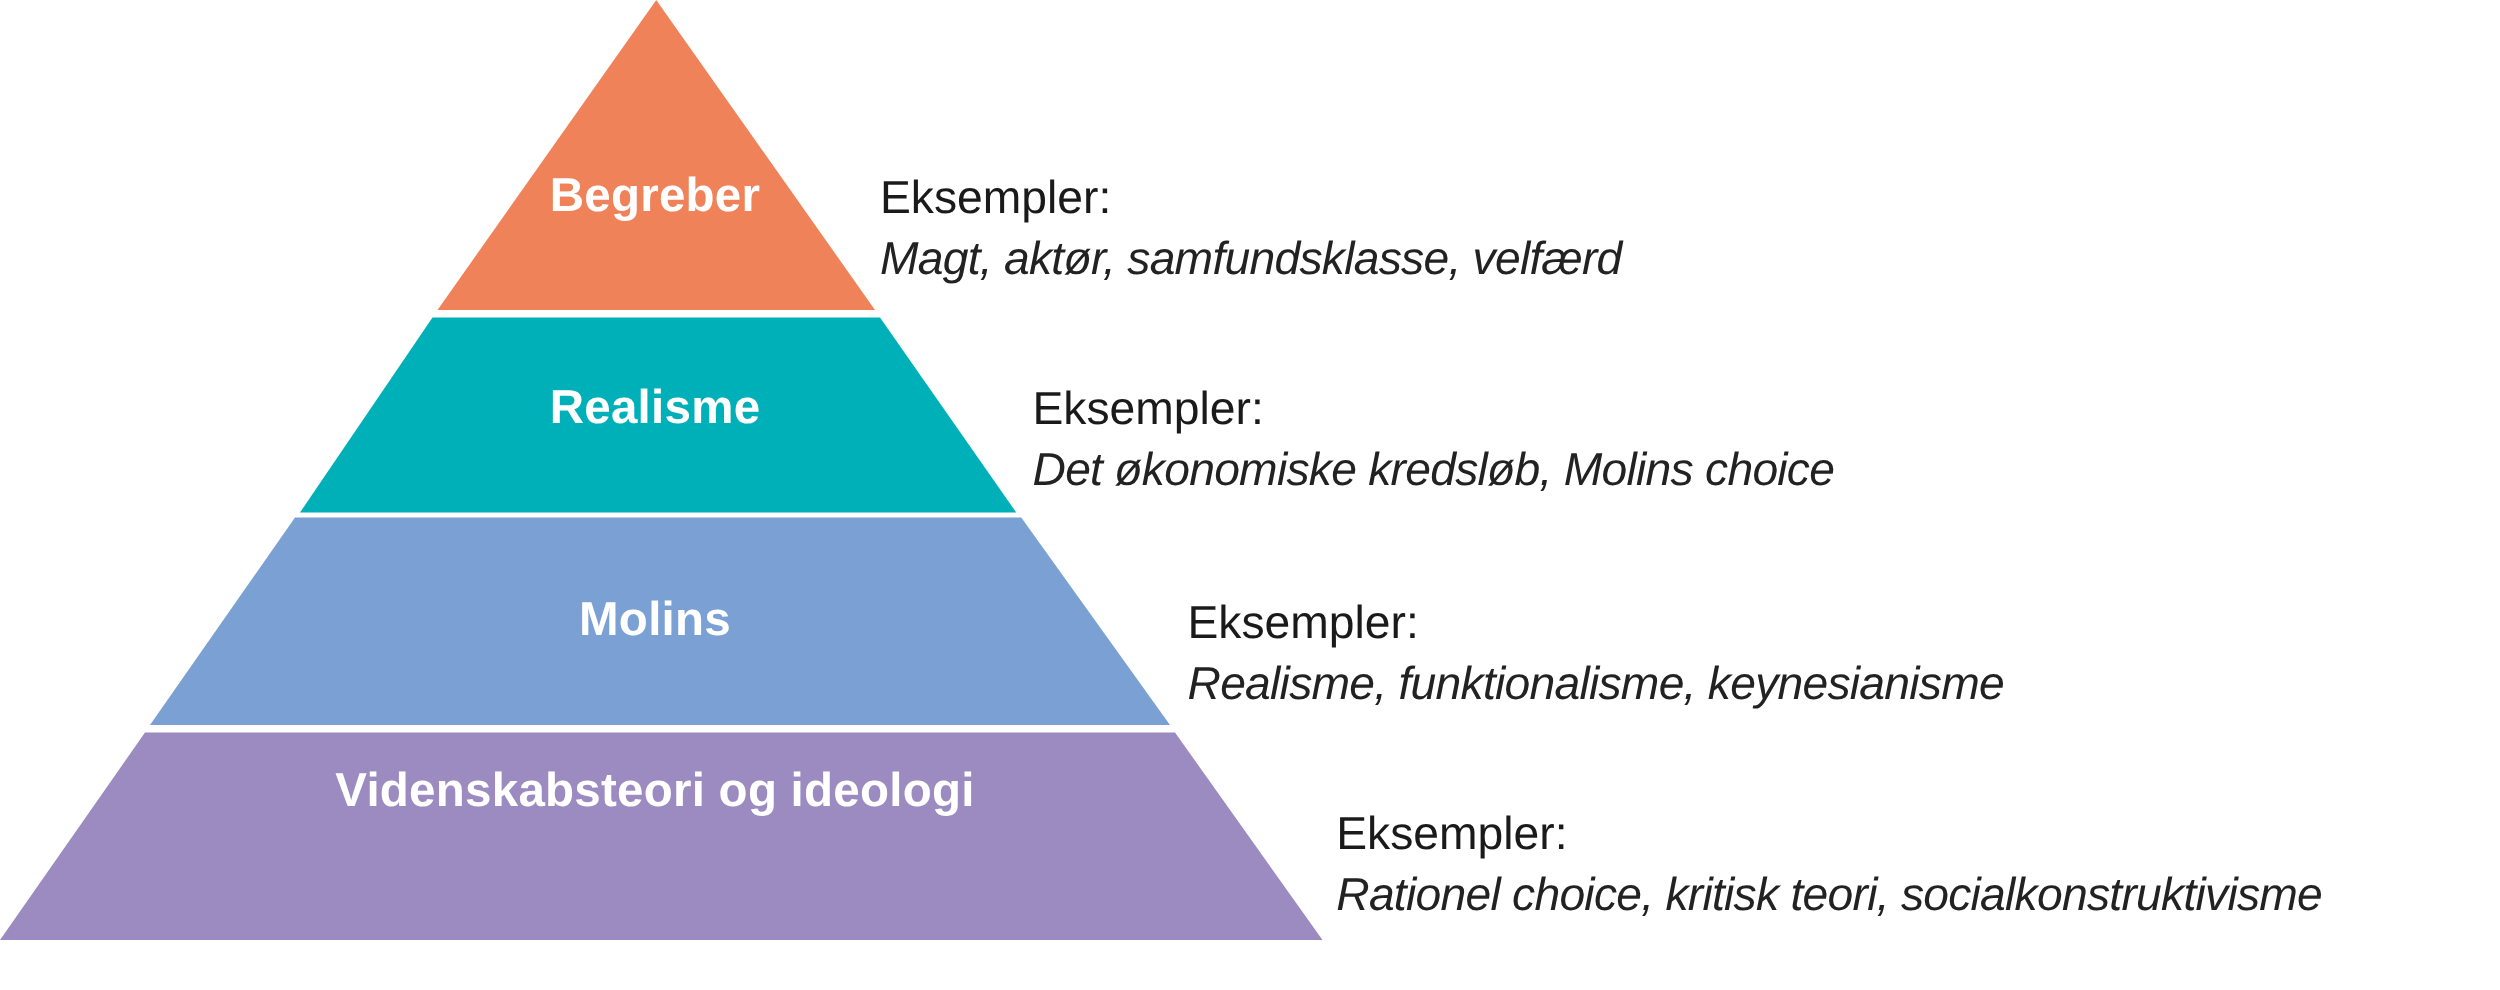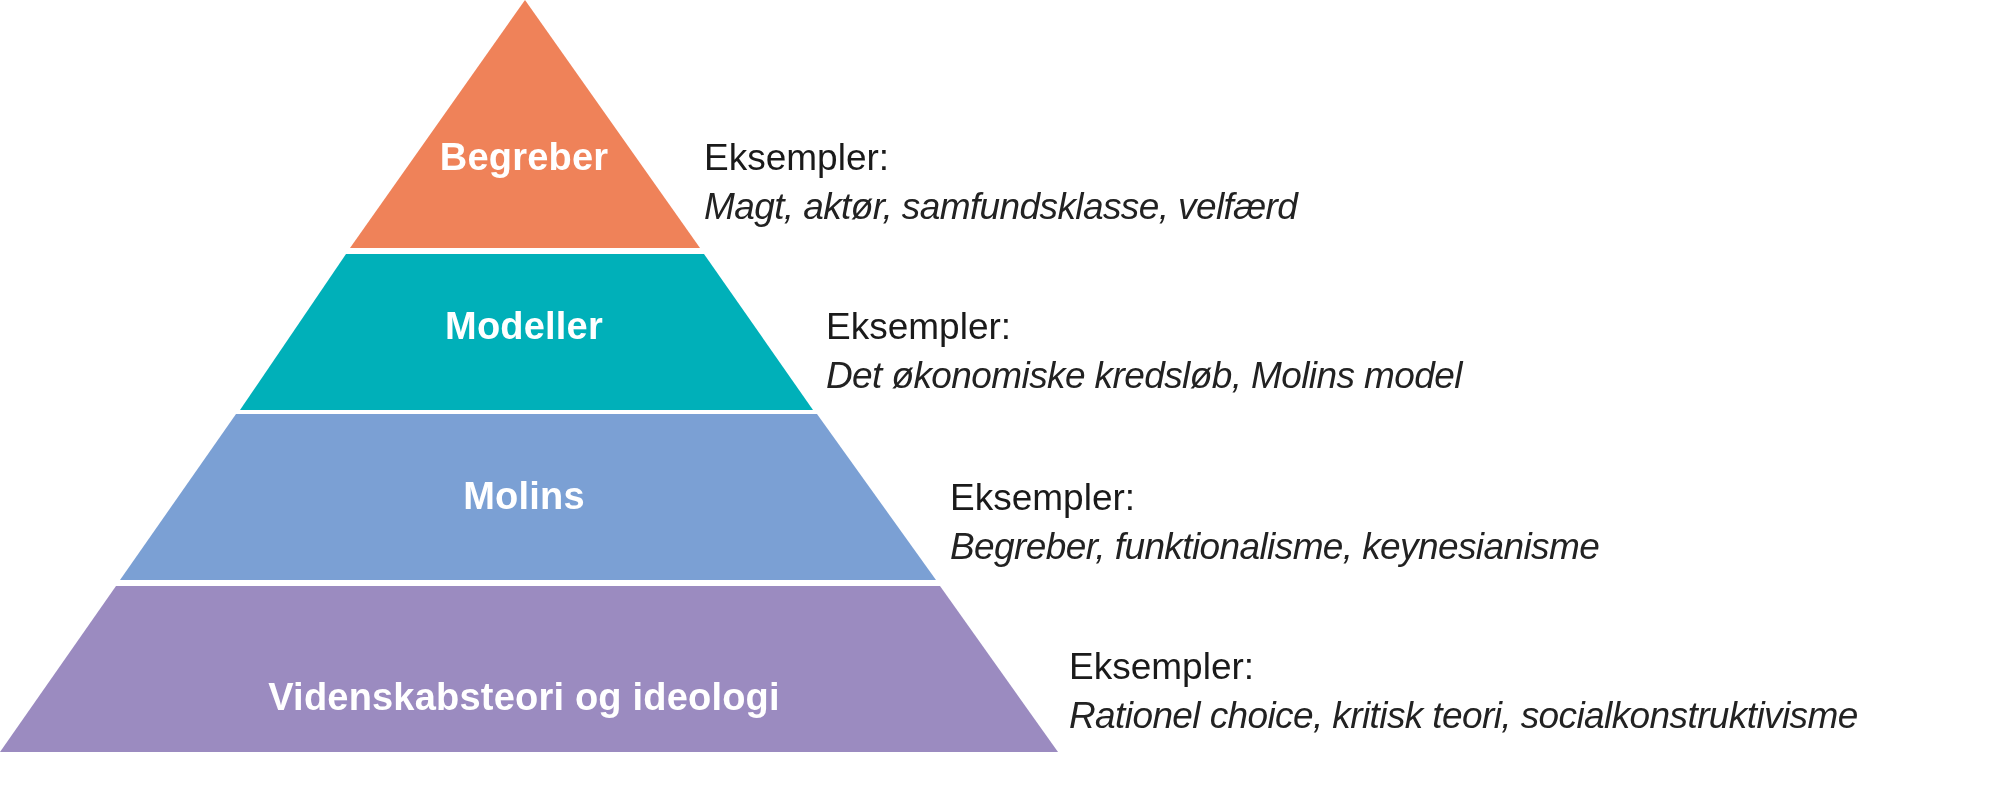--- a/index.html
+++ b/index.html
@@ -67,37 +67,37 @@
     <polygon points="525,0 700,248 350,248" fill="#EF8259"></polygon>
 
     <polygon points="346,254 704,254 813,410 240,410" fill="#00B0B9"></polygon>
 
     <polygon points="236,414 817,414 936,580 120,580" fill="#7BA0D4"></polygon>
 
     <polygon points="116,586 940,586 1058,752 0,752" fill="#9B8BC0"></polygon>
   </svg>
 
   <div class="layer-label" style="left:524px; top:136px;">Begreber</div>
-  <div class="layer-label" style="left:524px; top:305px;">Modeller</div>
+  <div class="layer-label" style="left:524px; top:305px;">Realisme</div>
   <div class="layer-label" style="left:524px; top:475px;">Molins</div>
-  <div class="layer-label" style="left:524px; top:676px;">Videnskabsteori og ideologi</div>
+  <div class="layer-label" style="left:524px; top:612px;">Videnskabsteori og ideologi</div>
 
   <div class="example" style="left:704px; top:134px;">
     <span class="heading">Eksempler:</span>
     <span class="items">Magt, aktør, samfundsklasse, velfærd</span>
   </div>
 
   <div class="example" style="left:826px; top:303px;">
     <span class="heading">Eksempler:</span>
-    <span class="items">Det økonomiske kredsløb, Molins model</span>
+    <span class="items">Det økonomiske kredsløb, Molins choice</span>
   </div>
 
   <div class="example" style="left:950px; top:474px;">
     <span class="heading">Eksempler:</span>
-    <span class="items">Begreber, funktionalisme, keynesianisme</span>
+    <span class="items">Realisme, funktionalisme, keynesianisme</span>
   </div>
 
   <div class="example" style="left:1069px; top:643px;">
     <span class="heading">Eksempler:</span>
     <span class="items">Rationel choice, kritisk teori, socialkonstruktivisme</span>
   </div>
 
 </div>
 
 </body></html>

